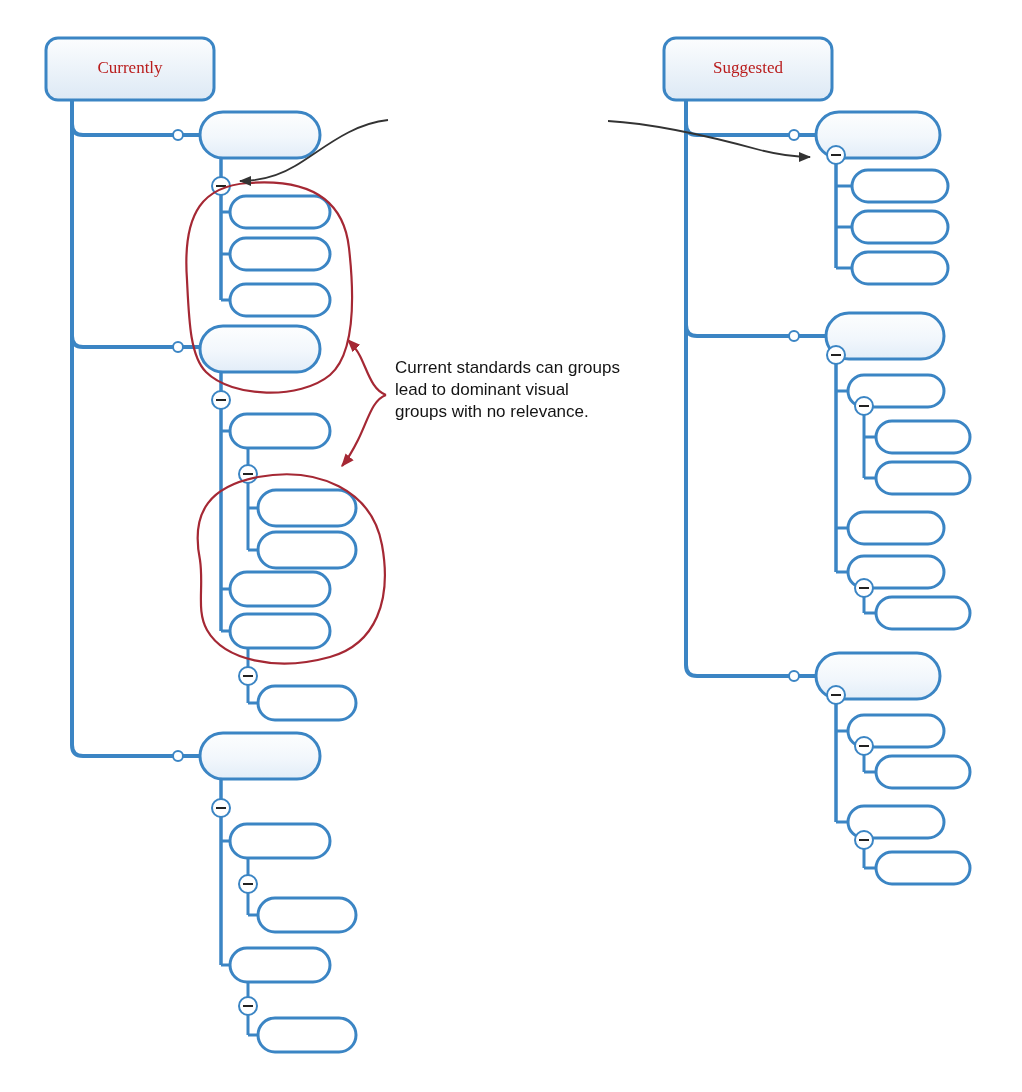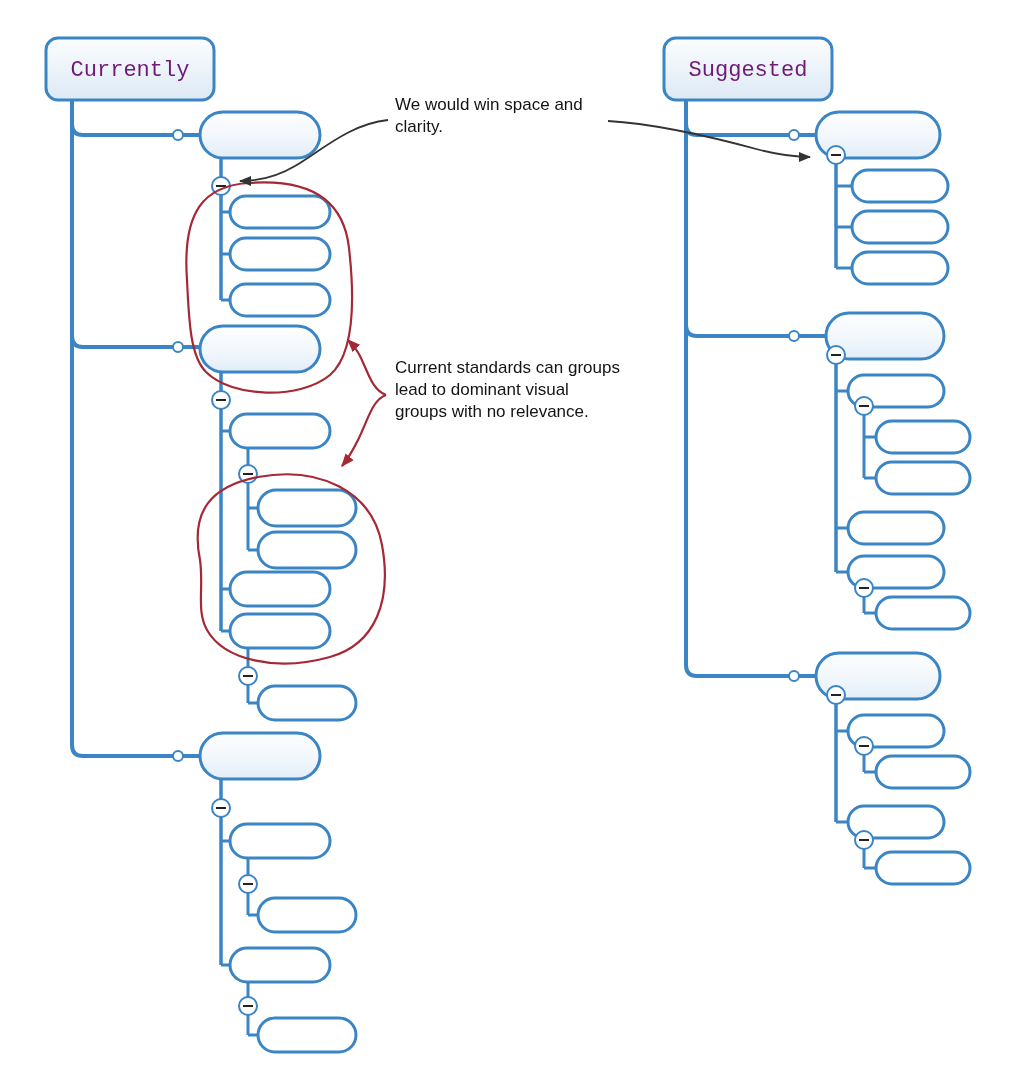--- a/index.html
+++ b/index.html
@@ -17,23 +17,23 @@
     line-height:22px;
     color:#141414;
     white-space:pre-line;
   }
   #annot-1{left:395px;top:64px;width:235px;}
   #annot-2{left:395px;top:94px;width:235px;}
   #annot-3{left:395px;top:357px;width:245px;}
 
   .title-label{
     position:absolute;
-    font-family:Liberation Mono, monospace;
-    font-size:22px;
-    color:#701a75;
+    font-family:Liberation Serif, serif;
+    font-size:17px;
+    color:#b91c1c;
     text-align:center;
     pointer-events:none;
   }
   #title-left{left:46px;top:58px;width:168px;}
   #title-right{left:664px;top:58px;width:168px;text-align:center;}
 </style>
 </head>
 <body>
 
 <div id="canvas">
@@ -240,19 +240,17 @@
 
     <path d="M388,120 C350,124 322,150 295,166 C275,178 258,181 240,181" fill="none" stroke="#333333" stroke-width="1.8" marker-end="url(#arrowBlack)"></path>
     <path d="M608,121 C660,124 716,138 760,150 C780,155 796,157 810,157" fill="none" stroke="#333333" stroke-width="1.8" marker-end="url(#arrowBlack)"></path>
 
   </svg>
 
   
   <div class="title-label" id="title-left">Currently</div>
   <div class="title-label" id="title-right">Suggested</div>
 
-  <div class="annot-text" id="annot-2">We would win space and
-clarity.</div>
   <div class="annot-text" id="annot-3">Current standards can groups
 lead to dominant visual
 groups with no relevance.</div>
 
 </div>
 
 </body></html>

